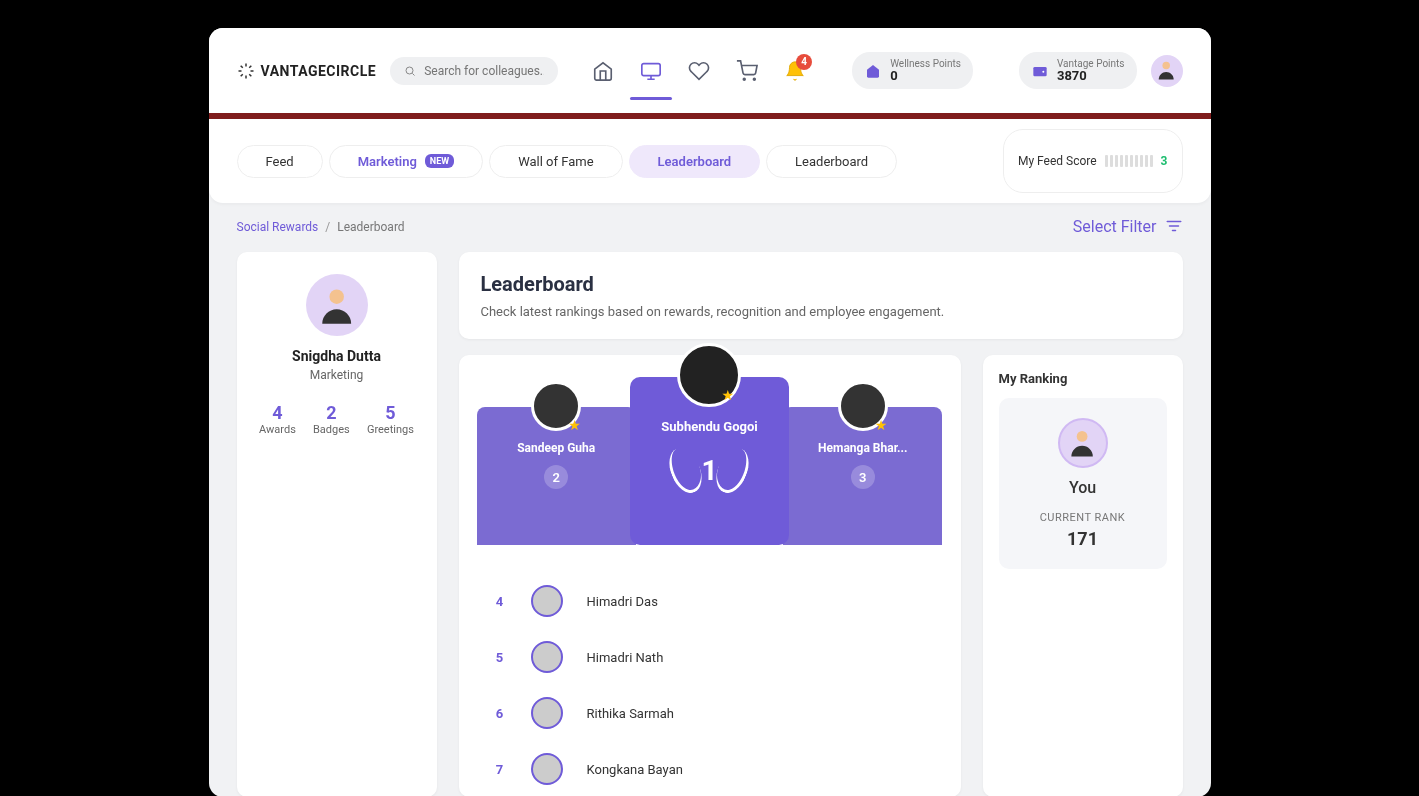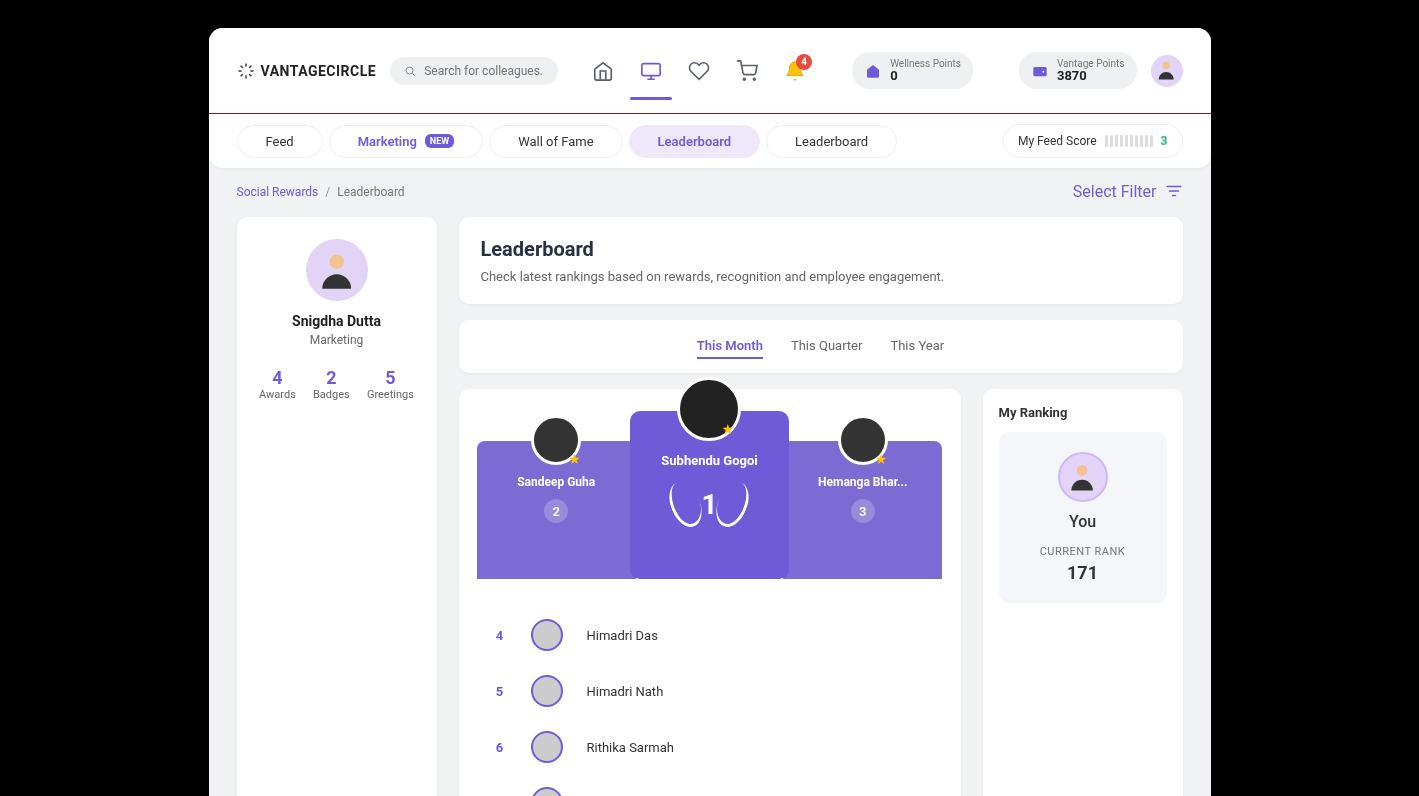--- a/index.html
+++ b/index.html
@@ -18,26 +18,26 @@
 .hicon.active::after { content:""; position:absolute; left:-10px; right:-10px; bottom:-18px; height:3px; background:#6f5bd8; border-radius:2px;}
 .bell-badge { position:absolute; top:-6px; right:-6px; background:#e74c3c; color:#fff; font-size:10px; font-weight:700; width:16px; height:16px; border-radius:50%; display:flex; align-items:center; justify-content:center; }
 .points-pill { margin-left:auto; background:#eff0f2; border-radius:18px; padding:6px 12px; display:flex; align-items:center; gap:8px; }
 .points-pill .pp-ico { width:18px; height:18px; display:flex; align-items:center; justify-content:center;}
 .points-pill .pp-text { display:flex; flex-direction:column; line-height:1.1; }
 .points-pill .pp-label { font-size:10px; color:#777; }
 .points-pill .pp-val { font-size:13px; font-weight:700; color:#222; }
 .avatar-circle { width:32px; height:32px; border-radius:50%; background:#e2d4f6; display:flex; align-items:center; justify-content:center; overflow:hidden; }
 
 
-.navrow { background:#fff; border-top:1px solid #7f1d1d; padding:10px 28px; display:flex; align-items:center; gap:6px; border-radius:0 0 14px 14px; box-shadow:0 2px 3px rgba(0,0,0,.03);}
+.navrow { background:#fff; border-top:6px solid #7f1d1d; padding:10px 28px; display:flex; align-items:center; gap:6px; border-radius:0 0 14px 14px; box-shadow:0 2px 3px rgba(0,0,0,.03);}
 .nav-pill { border:1px solid #eee; background:#fff; border-radius:20px; padding:8px 28px; font-size:13px; color:#333; cursor:pointer; display:flex; align-items:center; gap:8px;}
 .nav-pill.active { background:#efe8fb; color:#6f5bd8; font-weight:600; border-color:#efe8fb;}
 .nav-pill .new-badge { background:#6f5bd8; color:#fff; font-size:9px; font-weight:700; padding:2px 5px; border-radius:6px;}
 .nav-pill.purple-text { color:#6f5bd8; font-weight:600; }
-.score-pill { margin-left:auto; border:1px solid #eee; background:#fff; border-radius:20px; padding:9px 14px; font-size:12px; color:#333; display:flex; align-items:center; gap:8px;}
+.score-pill { margin-left:auto; border:1px solid #eee; background:#fff; border-radius:20px; padding:24px 14px; font-size:12px; color:#333; display:flex; align-items:center; gap:8px;}
 .score-bars { display:flex; gap:2px; }
 .score-bars span { width:3px; height:12px; background:#ddd; border-radius:1px;}
 .score-val { color:#1dbd6f; font-weight:700; }
 
 
 .subbar { padding:14px 28px 0; display:flex; align-items:center; justify-content:space-between;}
 .breadcrumb { font-size:12px; color:#6f5bd8; }
 .breadcrumb .sep { color:#999; margin:0 4px;}
 .breadcrumb .current { color:#777; }
 .filter-btn { display:flex; align-items:flex-start; gap:8px; font-size:16px; color:#6f5bd8; cursor:pointer;}
@@ -255,25 +255,20 @@
         </div>
       </div>
     </div>
 
     <div class="right-col">
       <div class="card page-header">
         <h1>Leaderboard</h1>
         <p>Check latest rankings based on rewards, recognition and employee engagement.</p>
       </div>
 
-      <div class="card period-tabs">
-        <div class="active">This Month</div>
-        <div>This Quarter</div>
-        <div>This Year</div>
-      </div>
 
       <div class="lb-grid">
         <div class="card podium-card">
           <div class="podium">
             <div class="pod second">
               <div class="pod-avatar"></div>
               <div class="pod-star">★</div>
               <div class="pod-name">Sandeep Guha</div>
               <div class="rank-circle">2</div>
             </div>

